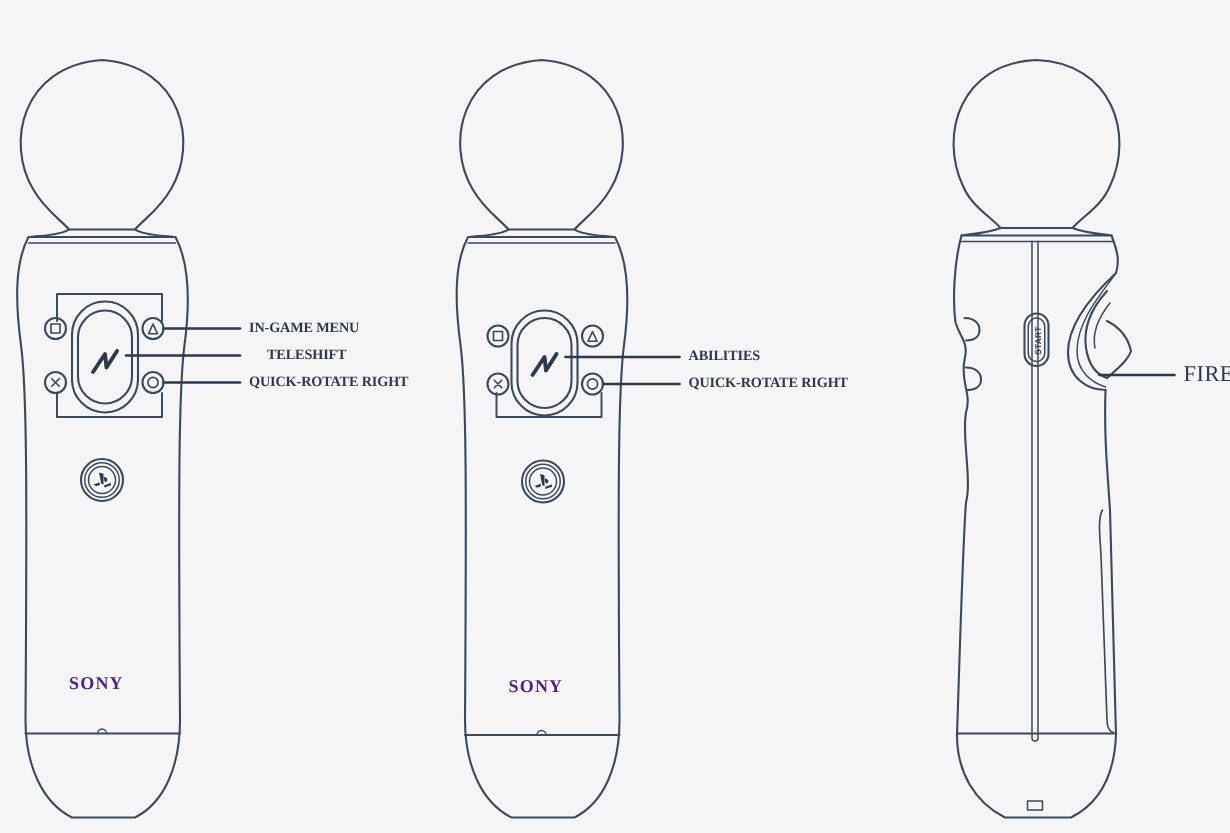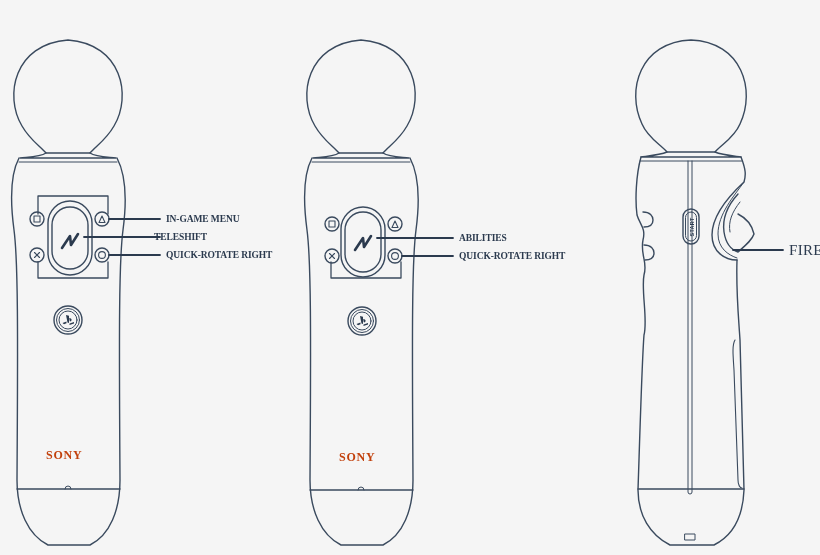--- a/index.html
+++ b/index.html
@@ -20,21 +20,21 @@
     white-space: nowrap;
     line-height: 10px;
   }
   .lbl.fire { font-weight: normal; letter-spacing: 0.3px; font-size: 15px; }
   .brand {
     position: absolute;
     font-family: "Liberation Serif", serif;
     font-weight: bold;
     font-size: 12px;
     letter-spacing: 0.8px;
-    color: #c2410c;
+    color: #4c1d95;
     line-height: 12px;
   }
 </style>
 </head>
 <body>
 
 <svg class="art" width="820" height="555" viewBox="0 0 820 555">
   <defs>
 
     <g id="front-body">
@@ -150,19 +150,19 @@
     <path d="M 360 316 L 363 316.8 L 363 324 L 361.5 323.5 Z M 363.2 319 C 366 319 366.5 322 364 322.5 L 363.5 321.3 Z M 356.5 324 L 360.5 322.5 L 360.5 324.3 L 358 325.2 Z M 363.5 324.5 L 368 323 L 368 324.5 L 363.5 326 Z"></path>
   </g>
 
   <text x="0" y="0" transform="translate(694,227) rotate(-90)" text-anchor="middle" font-family="Liberation Sans, sans-serif" font-size="5.5" font-weight="bold" fill="#2b3a4e" letter-spacing="0.2">START</text>
 </svg>
 
 <div class="brand" style="left:46px; top:449px;">SONY</div>
 <div class="brand" style="left:339px; top:451px;">SONY</div>
 
 <div class="lbl" style="left:166px; top:214px;">IN-GAME MENU</div>
-<div class="lbl" style="left:154px; top:232px;">TELESHIFT</div>
+<div class="lbl" style="left:178px; top:232px;">TELESHIFT</div>
 <div class="lbl" style="left:166px; top:250px;">QUICK-ROTATE RIGHT</div>
 
 <div class="lbl" style="left:459px; top:233px;">ABILITIES</div>
 <div class="lbl" style="left:459px; top:251px;">QUICK-ROTATE RIGHT</div>
 
 <div class="lbl fire" style="left:789px; top:245px;">FIRE</div>
 
 </body></html>

